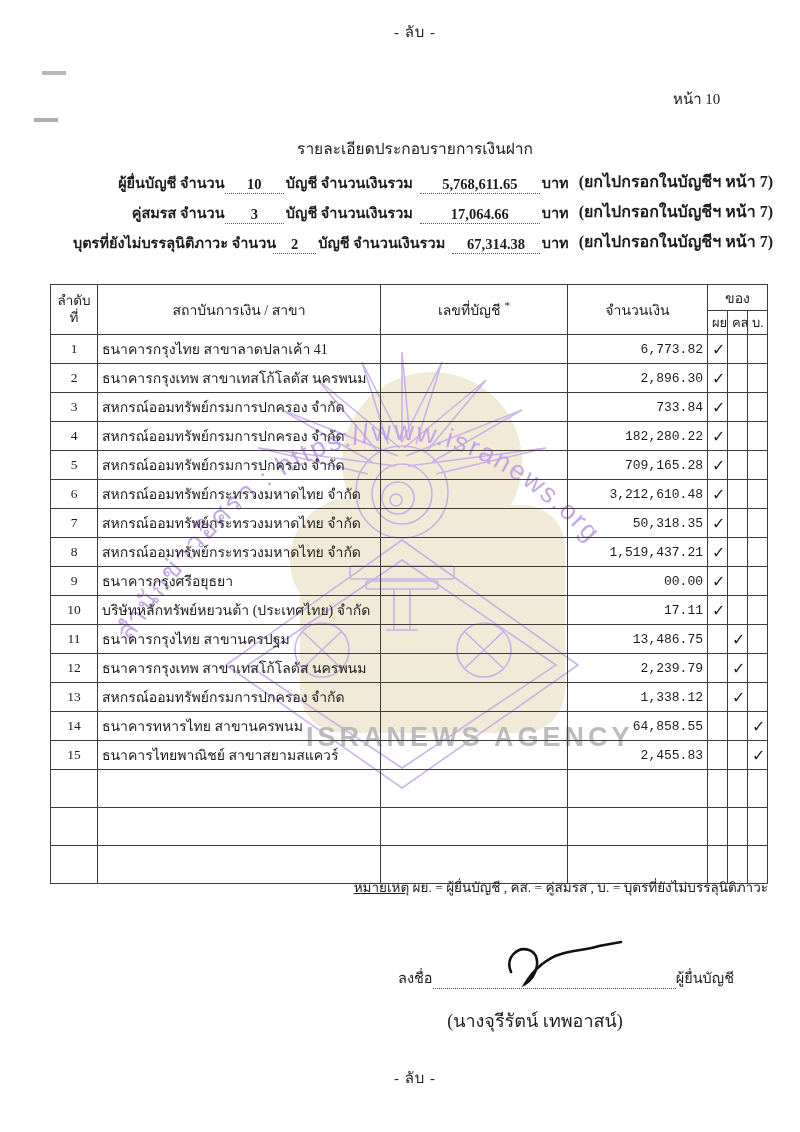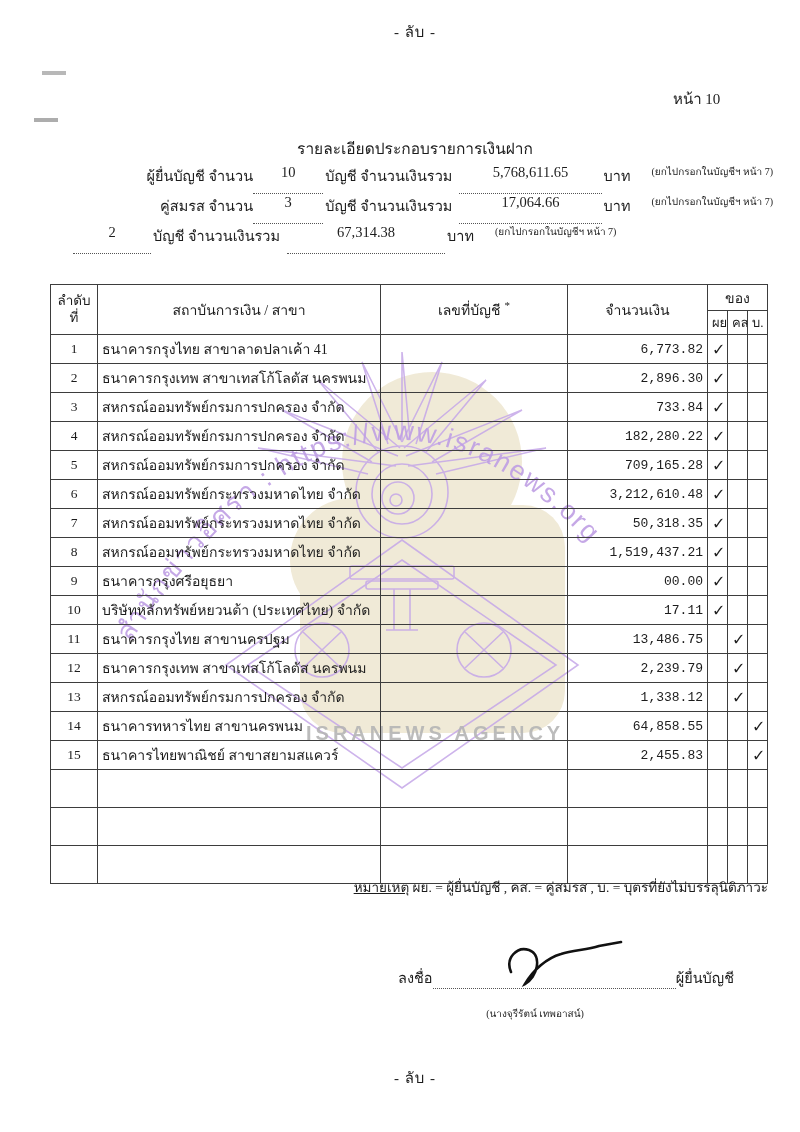--- a/index.html
+++ b/index.html
@@ -7,39 +7,39 @@
     position:relative; width:800px; height:1132px; background:#ffffff;
     font-family:"Liberation Serif","DejaVu Sans",serif; color:#1c1c1c;
     overflow:hidden;
   }
   .abs { position:absolute;padding-left:15px; }
   
   .wm-layer { position:absolute; inset:0; z-index:1; pointer-events:none; }
   .wm-agency {
     position:absolute; left:306px; top:722px;
     font-family:"Liberation Sans","DejaVu Sans",sans-serif;
-    font-weight:bold; font-size:20px; letter-spacing:4px;
+    font-weight:bold; font-size:27px; letter-spacing:4px;
     color:#b5b5b5; opacity:.9;
   }
   
   .content { position:absolute; inset:0; z-index:2; }
   .secret-top { top:20px; left:0; width:100%; text-align:center; font-size:15px; letter-spacing:1px; }
   .secret-bottom { top:1066px; left:0; width:100%; text-align:center; font-size:15px; letter-spacing:1px; }
   .stray1 { left:42px; top:71px; width:9px; height:4px; background:#9a9a9a; opacity:.7; }
   .stray2 { left:34px; top:118px; width:9px; height:4px; background:#8a8a8a; opacity:.7; }
   .page-no { top:87px; left:658px; font-size:15px; }
   .doc-title { top:136px; left:0; width:100%; text-align:center; font-size:15.5px; }
   
   .summary { top:164px; left:58px; width:700px; }
-  .srow { display:flex; height:30px; font-size:14.5px; white-space:nowrap; }
+  .srow { display:flex; align-items:flex-end; height:30px; font-size:14.5px; white-space:nowrap;font-weight:bold; }
   .slabel { width:200px; text-align:right; }
   .dotted { border-bottom:1.5px dotted #555; text-align:center; line-height:1.15; }
   .dot-count { width:78px; }
   .dot-total { width:158px;margin-left:7px; }
-  .sparen { margin-left:21px; font-size:10px; }
+  .sparen { margin-left:10px; font-size:16px; }
   .smid { margin-left:2px; }
   .sbaht { margin-left:2px; }
   
   table.deposit {
     position:absolute; top:284px; left:50px; border-collapse:collapse;
     table-layout:fixed; width:718px; font-size:14px; background:transparent;
   }
   table.deposit th, table.deposit td {
     border:1.2px solid #3d3d3d; padding:0 4px; overflow:hidden; white-space:nowrap;
   }
@@ -59,21 +59,21 @@
   td.c-amt { text-align:right; padding-right:10px; font-family:Liberation Mono, monospace; font-size:13px; }
   td.c-own { text-align:center; font-size:16px; }
   .acct-mark { font-size:11px; vertical-align:super; margin-left:4px; }
   
   .note { top:876px; right:32px; font-size:13.5px; white-space:nowrap; }
   .note .nlabel { text-decoration:underline; }
   
   .sig-row { top:966px; left:383px; width:336px; display:flex; align-items:flex-end; font-size:14.5px; }
   .sig-dots { flex:1; border-bottom:1.5px dotted #555; height:18px; position:relative; }
   .sig-mark { position:absolute; left:70px; top:-30px; }
-  .sig-name { top:1006px; left:400px; width:240px; text-align:center; font-size:10px; }
+  .sig-name { top:1006px; left:400px; width:240px; text-align:center; font-size:18px; }
   .sig-pos  { top:1030px; left:400px; width:240px; text-align:center; font-size:15px; }
 </style>
 </head>
 <body>
 
 <div class="page">
 
   <div class="wm-layer">
     <svg width="800" height="1132" viewBox="0 0 800 1132">
 
@@ -152,20 +152,21 @@
       </div>
         <div class="srow">
         <span class="slabel">คู่สมรส  จำนวน</span>
         <span class="dotted dot-count">3</span>
         <span class="smid">บัญชี จำนวนเงินรวม</span>
         <span class="dotted dot-total">17,064.66</span>
         <span class="sbaht">บาท</span>
         <span class="sparen">(ยกไปกรอกในบัญชีฯ หน้า 7)</span>
       </div>
         <div class="srow">
+        <span class="slabel">บุตรที่ยังไม่บรรลุนิติภาวะ  จำนวน</span>
         <span class="dotted dot-count">2</span>
         <span class="smid">บัญชี จำนวนเงินรวม</span>
         <span class="dotted dot-total">67,314.38</span>
         <span class="sbaht">บาท</span>
         <span class="sparen">(ยกไปกรอกในบัญชีฯ หน้า 7)</span>
       </div>
       </div>
 
     <table class="deposit">
       <thead>

